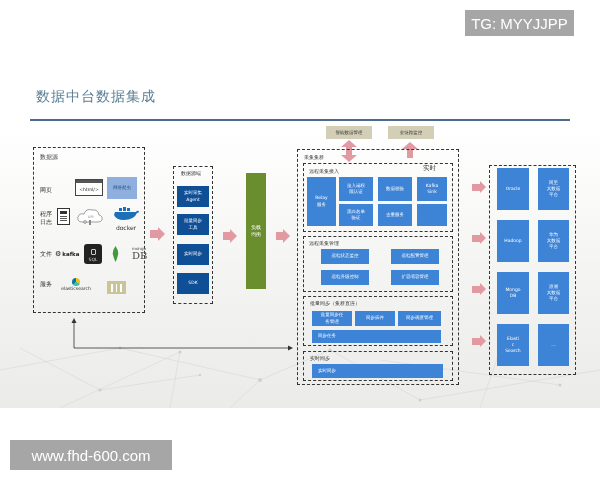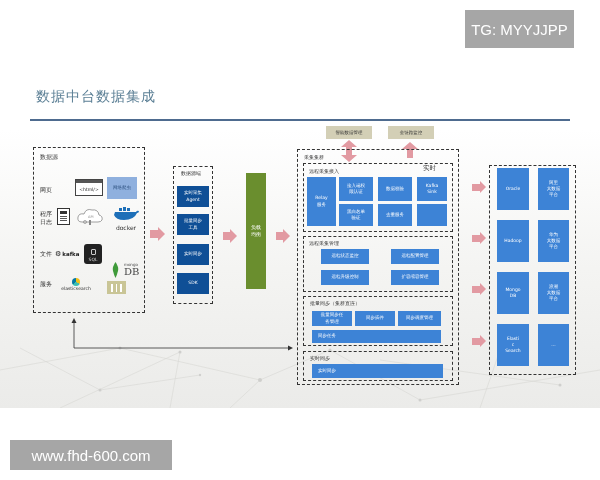--- a/index.html
+++ b/index.html
@@ -1,19 +1,19 @@
 <!DOCTYPE html>
 <html><head>
 <meta charset="utf-8">
 <style>
   * { box-sizing: border-box; margin: 0; padding: 0; }
   body { width: 600px; height: 480px; background: #ffffff; position: relative; overflow: hidden; font-family: "DejaVu Sans", sans-serif; }
   .abs { position: absolute; }
   .wm { background: #a6a6a6; color: #ffffff; font-family: "Liberation Sans", sans-serif; display: flex; align-items: center; justify-content: center; }
-  .wm-top { left: 405px; top: 10px; width: 109px; height: 38px; font-size: 15px; left: 465px; }
+  .wm-top { left: 405px; top: 10px; width: 109px; height: 26px; font-size: 15px; left: 465px; }
   .wm-bot { left: 10px; top: 440px; width: 162px; height: 30px; font-size: 15px; }
   .slide { left: 0; top: 60px; width: 600px; height: 348px; background: linear-gradient(180deg, #ffffff 0%, #ffffff 20%, #f4f4f2 60%, #ebebe9 100%); }
   .net { left: 0; top: 340px; width: 600px; height: 68px; }
   .title { left: 36px; top: 88px; font-family: "DejaVu Serif", serif; font-size: 14px; color: #5b7f95; letter-spacing: 1px; }
   .rule { left: 30px; top: 119px; width: 540px; height: 2px; background: #4e6b8f; }
   .dash { border: 1.5px dashed #333; }
   .lbl { font-family: "DejaVu Serif", serif; font-size: 6px; color: #333; }
   .blue { background: #3d83d6; color: #fff; font-size: 4.5px; display: flex; align-items: center; justify-content: center; text-align: center; line-height: 1.4; white-space: pre-line; }
   .navy { background: #0f4f96; color: #fff; font-size: 4.5px; display: flex; align-items: center; justify-content: center; text-align: center; line-height: 1.4; white-space: pre-line; }
   .parrow { position: absolute; }
@@ -99,21 +99,21 @@
 
 <div class="abs lbl" style="left:40px;top:250px;">文件</div>
 <div class="abs" style="left:55px;top:250px;display:flex;align-items:center;gap:1px;">
   <span style="font-size:7px;color:#222;">⚙</span>
     <span style="font-size:5.5px;font-weight:bold;color:#222;">kafka</span>
 </div>
 <div class="abs" style="left:84px;top:244px;width:18px;height:20px;background:#222;border-radius:3px;display:flex;flex-direction:column;align-items:center;justify-content:flex-end;padding-bottom:2px;">
   <div style="width:5px;height:6px;border:1px solid #ccc;border-radius:1px;margin-bottom:2px;"></div>
   <span style="font-size:4.5px;color:#ddd;">SQL</span>
 </div>
-<div class="abs" style="left:112px;top:262px;display:flex;align-items:center;gap:5px;">
+<div class="abs" style="left:112px;top:246px;display:flex;align-items:center;gap:13px;">
   <svg width="7" height="16" viewBox="0 0 7 16">
       <path d="M3.5 0 Q7 5 6 9 Q5 13 3.5 16 Q2 13 1 9 Q0 5 3.5 0Z" fill="#3f9a3a"></path>
     </svg>
   <div style="display:flex;flex-direction:column;line-height:1;">
     <span style="font-size:4px;color:#444;">mongo</span>
     <span style="font-size:10px;color:#444;font-family:'DejaVu Serif',serif;">DB</span>
   </div>
 </div>
 
 <div class="abs lbl" style="left:40px;top:280px;">服务</div>

